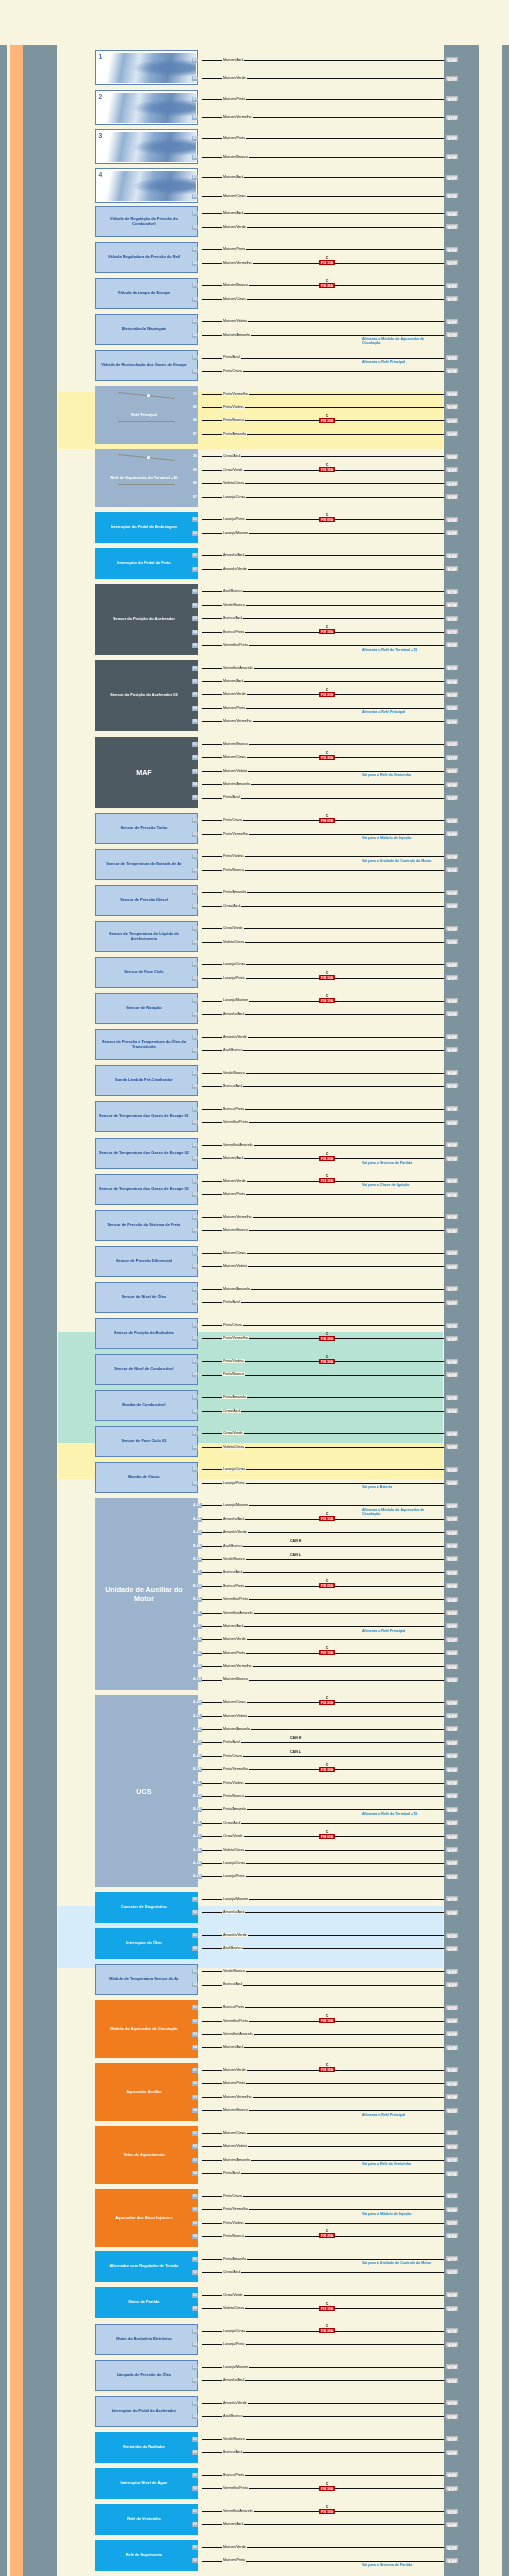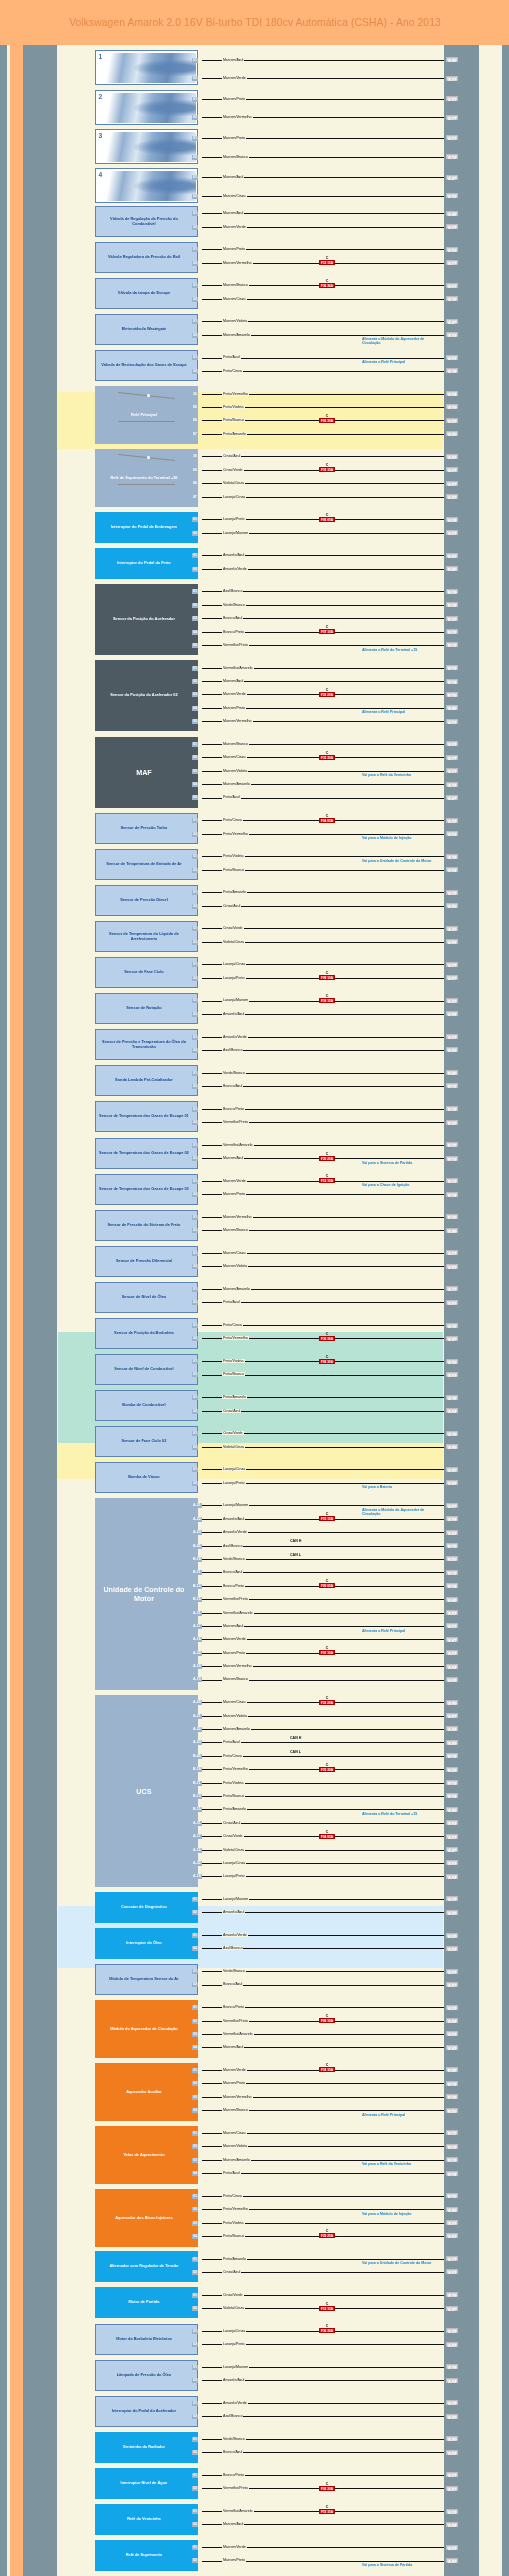--- a/index.html
+++ b/index.html
@@ -118,23 +118,20 @@
   .band { position:absolute; left:58px; width:385px; }
   .band.green { background:#b6e3d4; }
   .band.yellow{ background:#fdf3b0; }
   .band.blue  { background:#d6ecfb; }
 </style>
 </head>
 <body>
 
 <div id="page">
 
-  <div class="titlebar">
-    <div class="ttl">Volkswagen Amarok 2.0 16V Bi-turbo TDI 180cv Automática (CSHA) - Ano 2013</div>
-  </div>
 
   <div class="rail far-left"></div>
   <div class="leftorange"></div>
   <div class="rail left2"></div>
   <div class="paper"></div>
   <div class="rail right"></div>
   <div class="paper-right"></div>
   <div class="rail far-right"></div>
 
   <div class="band yellow" style="top:392px;height:57px;"></div>
@@ -612,21 +609,21 @@
       <div class="pin" style="left:192px;top:1467px;">01</div>
       <div class="wire" style="left:202px;top:1469px;width:242px;"></div>
       <div class="wlbl" style="left:222px;top:1467px;">Laranja/Cinza</div>
       <div class="apin" style="left:446px;top:1467px;">A-20</div>
       <div class="pin" style="left:192px;top:1481px;">02</div>
       <div class="wire" style="left:202px;top:1483px;width:242px;"></div>
       <div class="wlbl" style="left:222px;top:1481px;">Laranja/Preto</div>
       <div class="wlbl note" style="left:361px;top:1485px;max-width:77px;white-space:normal;">Vai para a Bateria</div>
       <div class="apin" style="left:446px;top:1480px;">A-06</div>
       <div class="blk steel big" style="left:95px;top:1498px;width:103px;height:192px;">
-        <span>Unidade de Controle do Motor</span>
+        <span>Unidade de Auxiliar do Motor</span>
       </div>
       <div class="pin" style="left:192px;top:1503px;">A-21</div>
       <div class="wire" style="left:202px;top:1505px;width:242px;"></div>
       <div class="wlbl" style="left:222px;top:1503px;">Laranja/Marrom</div>
       <div class="wlbl note" style="left:361px;top:1508px;max-width:77px;white-space:normal;">Alimenta o Módulo do Aquecedor de Circulação</div>
       <div class="apin" style="left:446px;top:1503px;">A-07</div>
       <div class="pin" style="left:192px;top:1517px;">A-22</div>
       <div class="wire" style="left:202px;top:1519px;width:242px;"></div>
       <div class="wlbl" style="left:222px;top:1517px;">Amarelo/Azul</div>
       <div class="fuse" style="left:319px;top:1516px;">F15 15A<span class="c">C</span></div>

